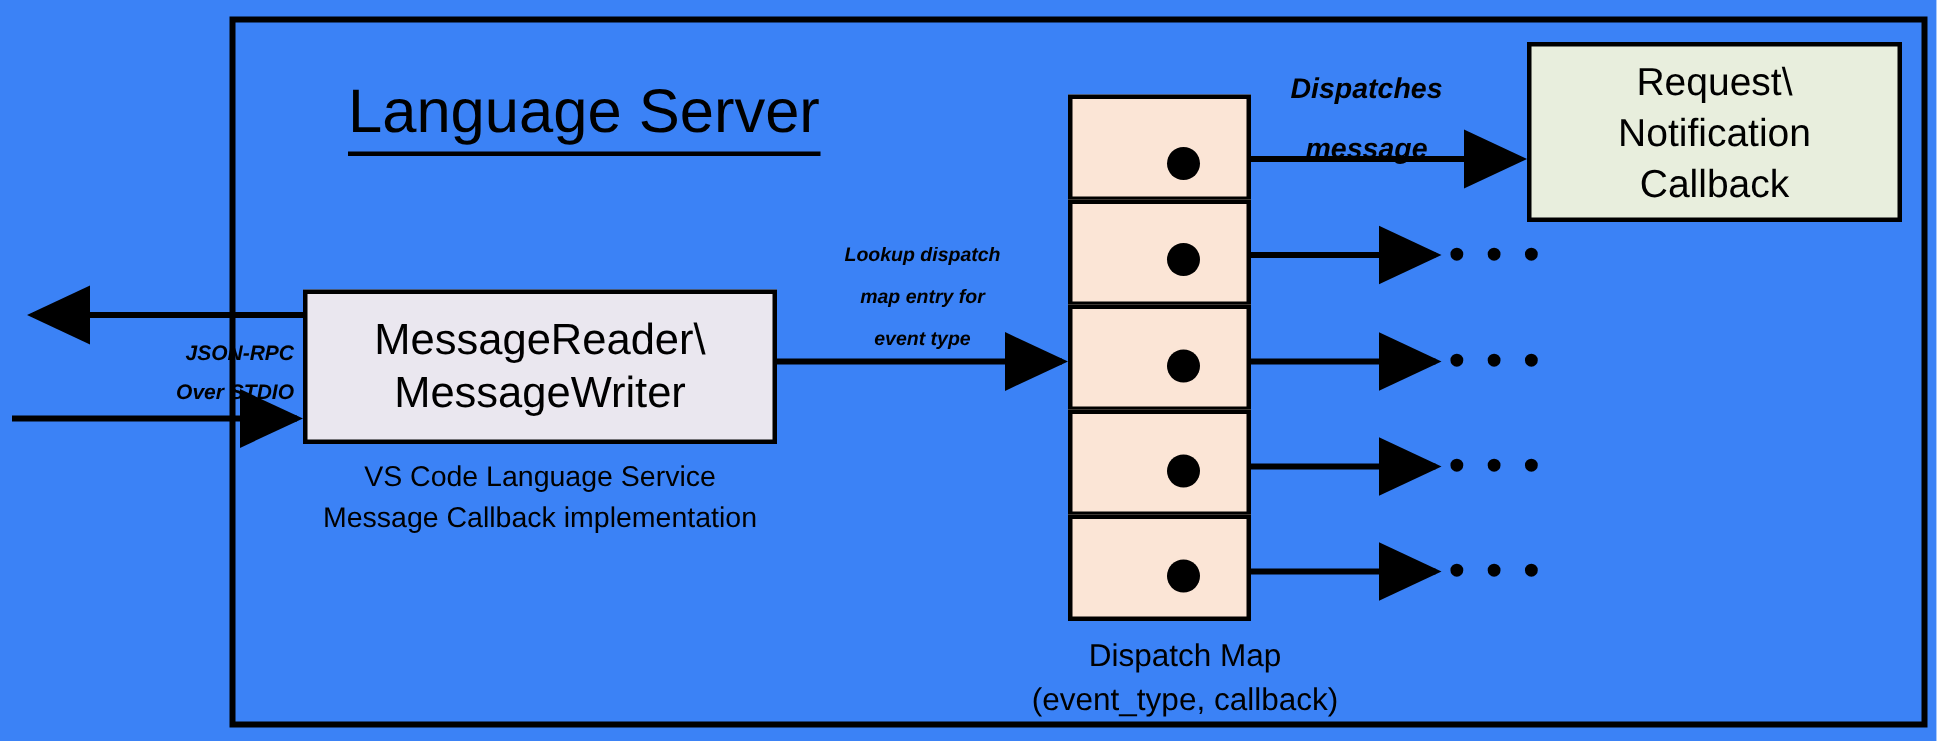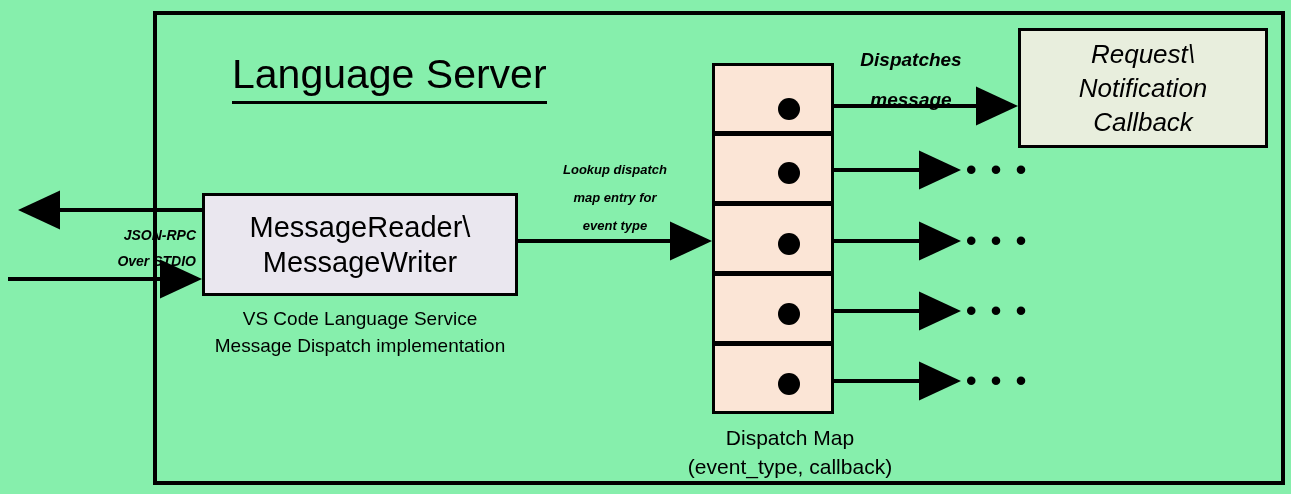--- a/index.html
+++ b/index.html
@@ -8,21 +8,21 @@
     background: #ffffff;
   }
   body {
     font-family: "Liberation Sans", sans-serif;
     color: #000000;
   }
   #canvas {
     position: relative;
     width: 1291px;
     height: 494px;
-    background: #86efac;
+    background: #3b82f6;
     overflow: hidden;
   }
 
   
   .abs { position: absolute; }
 
   .outer-frame {
     left: 153px;
     top: 11px;
     width: 1132px;
@@ -153,21 +153,20 @@
     left: 1018px;
     top: 28px;
     width: 250px;
     height: 120px;
     background: #e8eedd;
     border: 3px solid #000;
     box-sizing: border-box;
     display: flex;
     align-items: center;
     justify-content: center;
-    font-style: italic;
   }
   .cb-box .label {
     font-size: 26px;
     line-height: 34px;
     text-align: center;
     white-space: pre-line;
   }
   .cb-caption {
     left: 1010px;
     top: 186px;
@@ -247,21 +246,21 @@
   </svg>
 
   <div class="abs jsonrpc-label">JSON-RPC
 Over STDIO</div>
 
   <div class="abs mrw-box">
     <div class="label">MessageReader\
 MessageWriter</div>
   </div>
   <div class="abs mrw-caption">VS Code Language Service
-Message Dispatch implementation</div>
+Message Callback implementation</div>
 
   <div class="abs lookup-label">Lookup dispatch
 map entry for
 event type</div>
 
   <div class="abs dmap">
     <div class="dmap-cell" style="top:0px;">
       <div class="dmap-dot" style="left:63px; top:32px;"></div>
     </div>
     <div class="dmap-cell" style="top:70px;">

